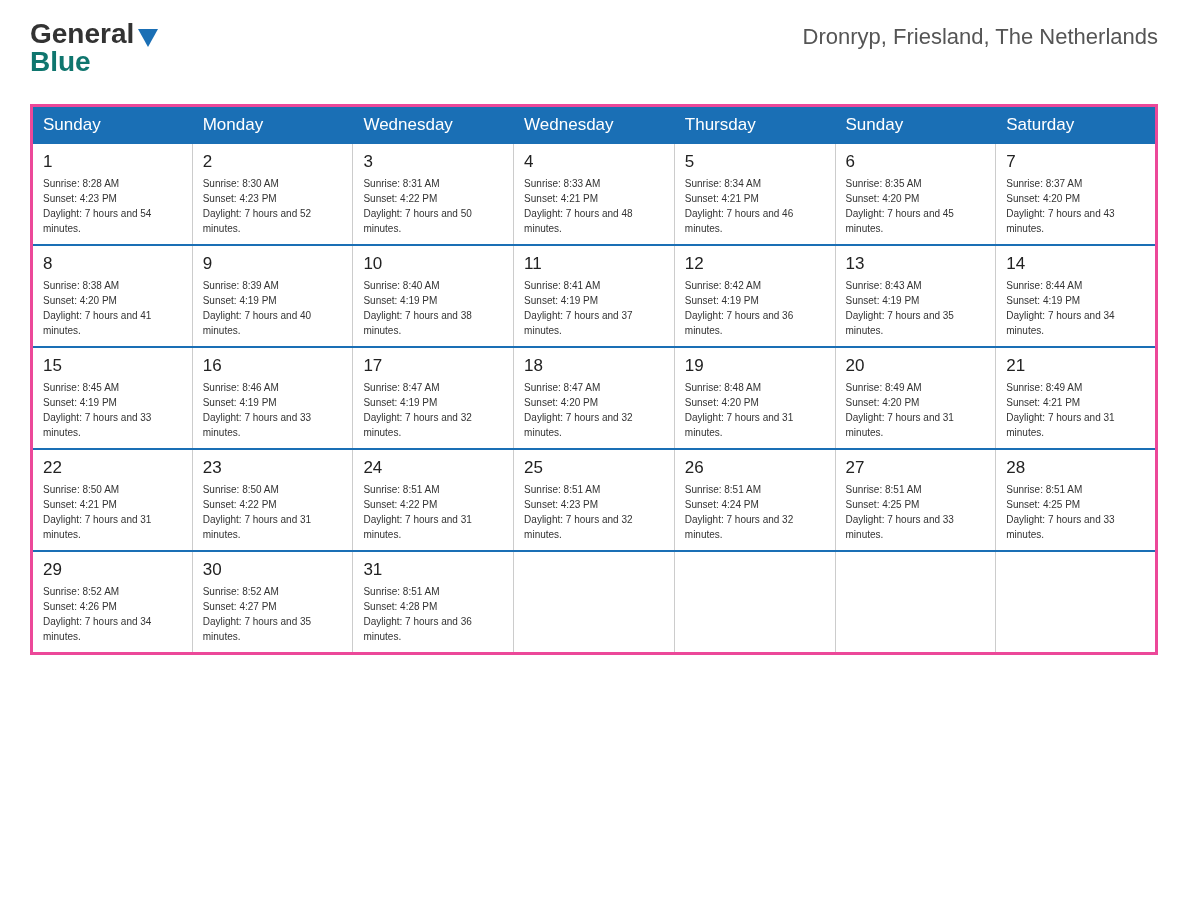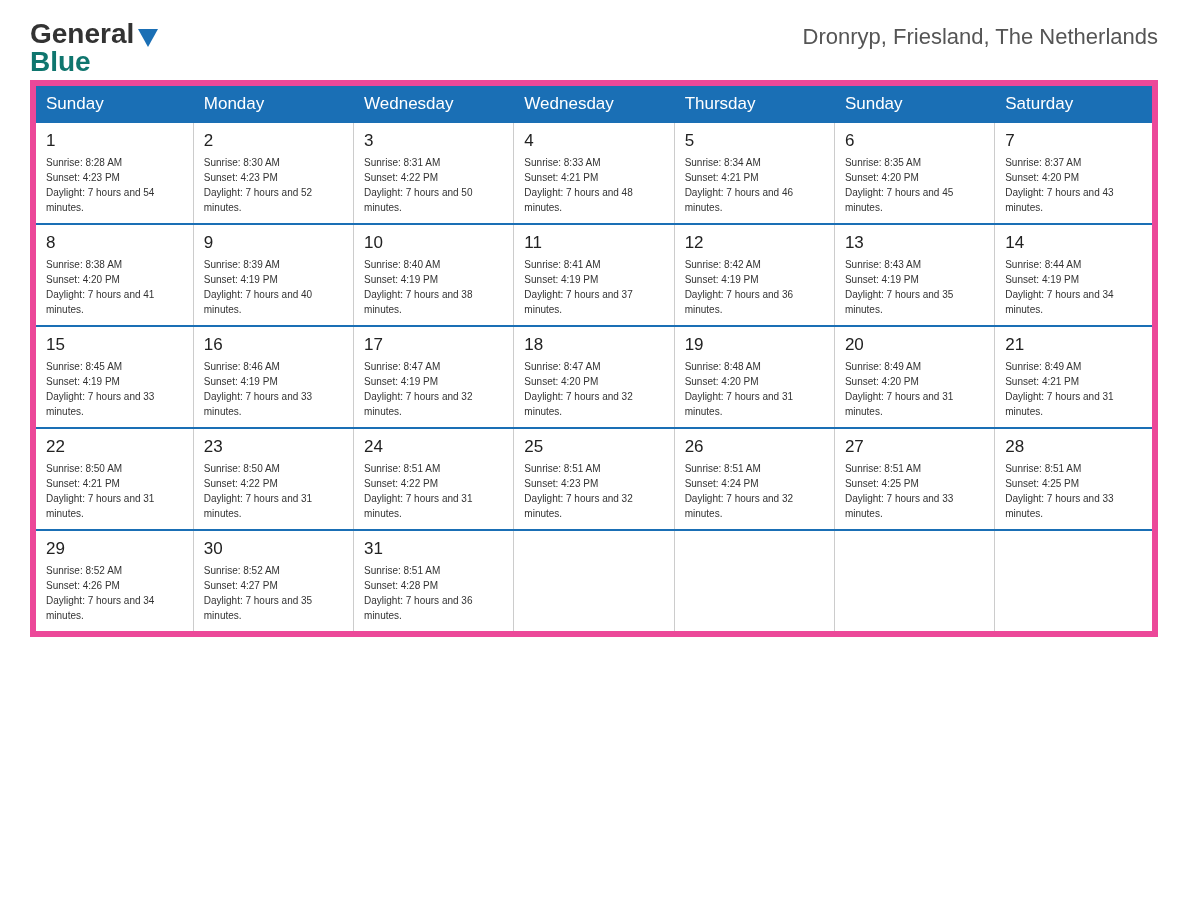--- a/index.html
+++ b/index.html
@@ -7,21 +7,21 @@
       font-family: Arial, sans-serif;
       background: #fff;
       width: 1188px;
       min-height: 918px;
       padding: 20px 30px;
     }
     .header {
       display: flex;
       justify-content: space-between;
       align-items: flex-start;
-      margin-bottom: 4px;
+      margin-bottom: 28px;
     }
     .logo {
       display: flex;
       flex-direction: column;
       align-items: flex-start;
     }
     .logo-general {
       font-size: 28px;
       font-weight: bold;
       color: #333;
@@ -46,21 +46,21 @@
       line-height: 1.1;
     }
     .location {
       font-size: 22px;
       color: #555;
       margin-top: 4px;
     }
     .calendar {
       width: 100%;
       border-collapse: collapse;
-      border: 6px solid #ec4899;
+      border: 3px solid #ec4899;
     }
     .calendar th {
       background-color: #1a6fb5;
       color: #fff;
       font-size: 17px;
       font-weight: normal;
       padding: 8px 10px;
       text-align: left;
       border: 1px solid #1a6fb5;
     }

